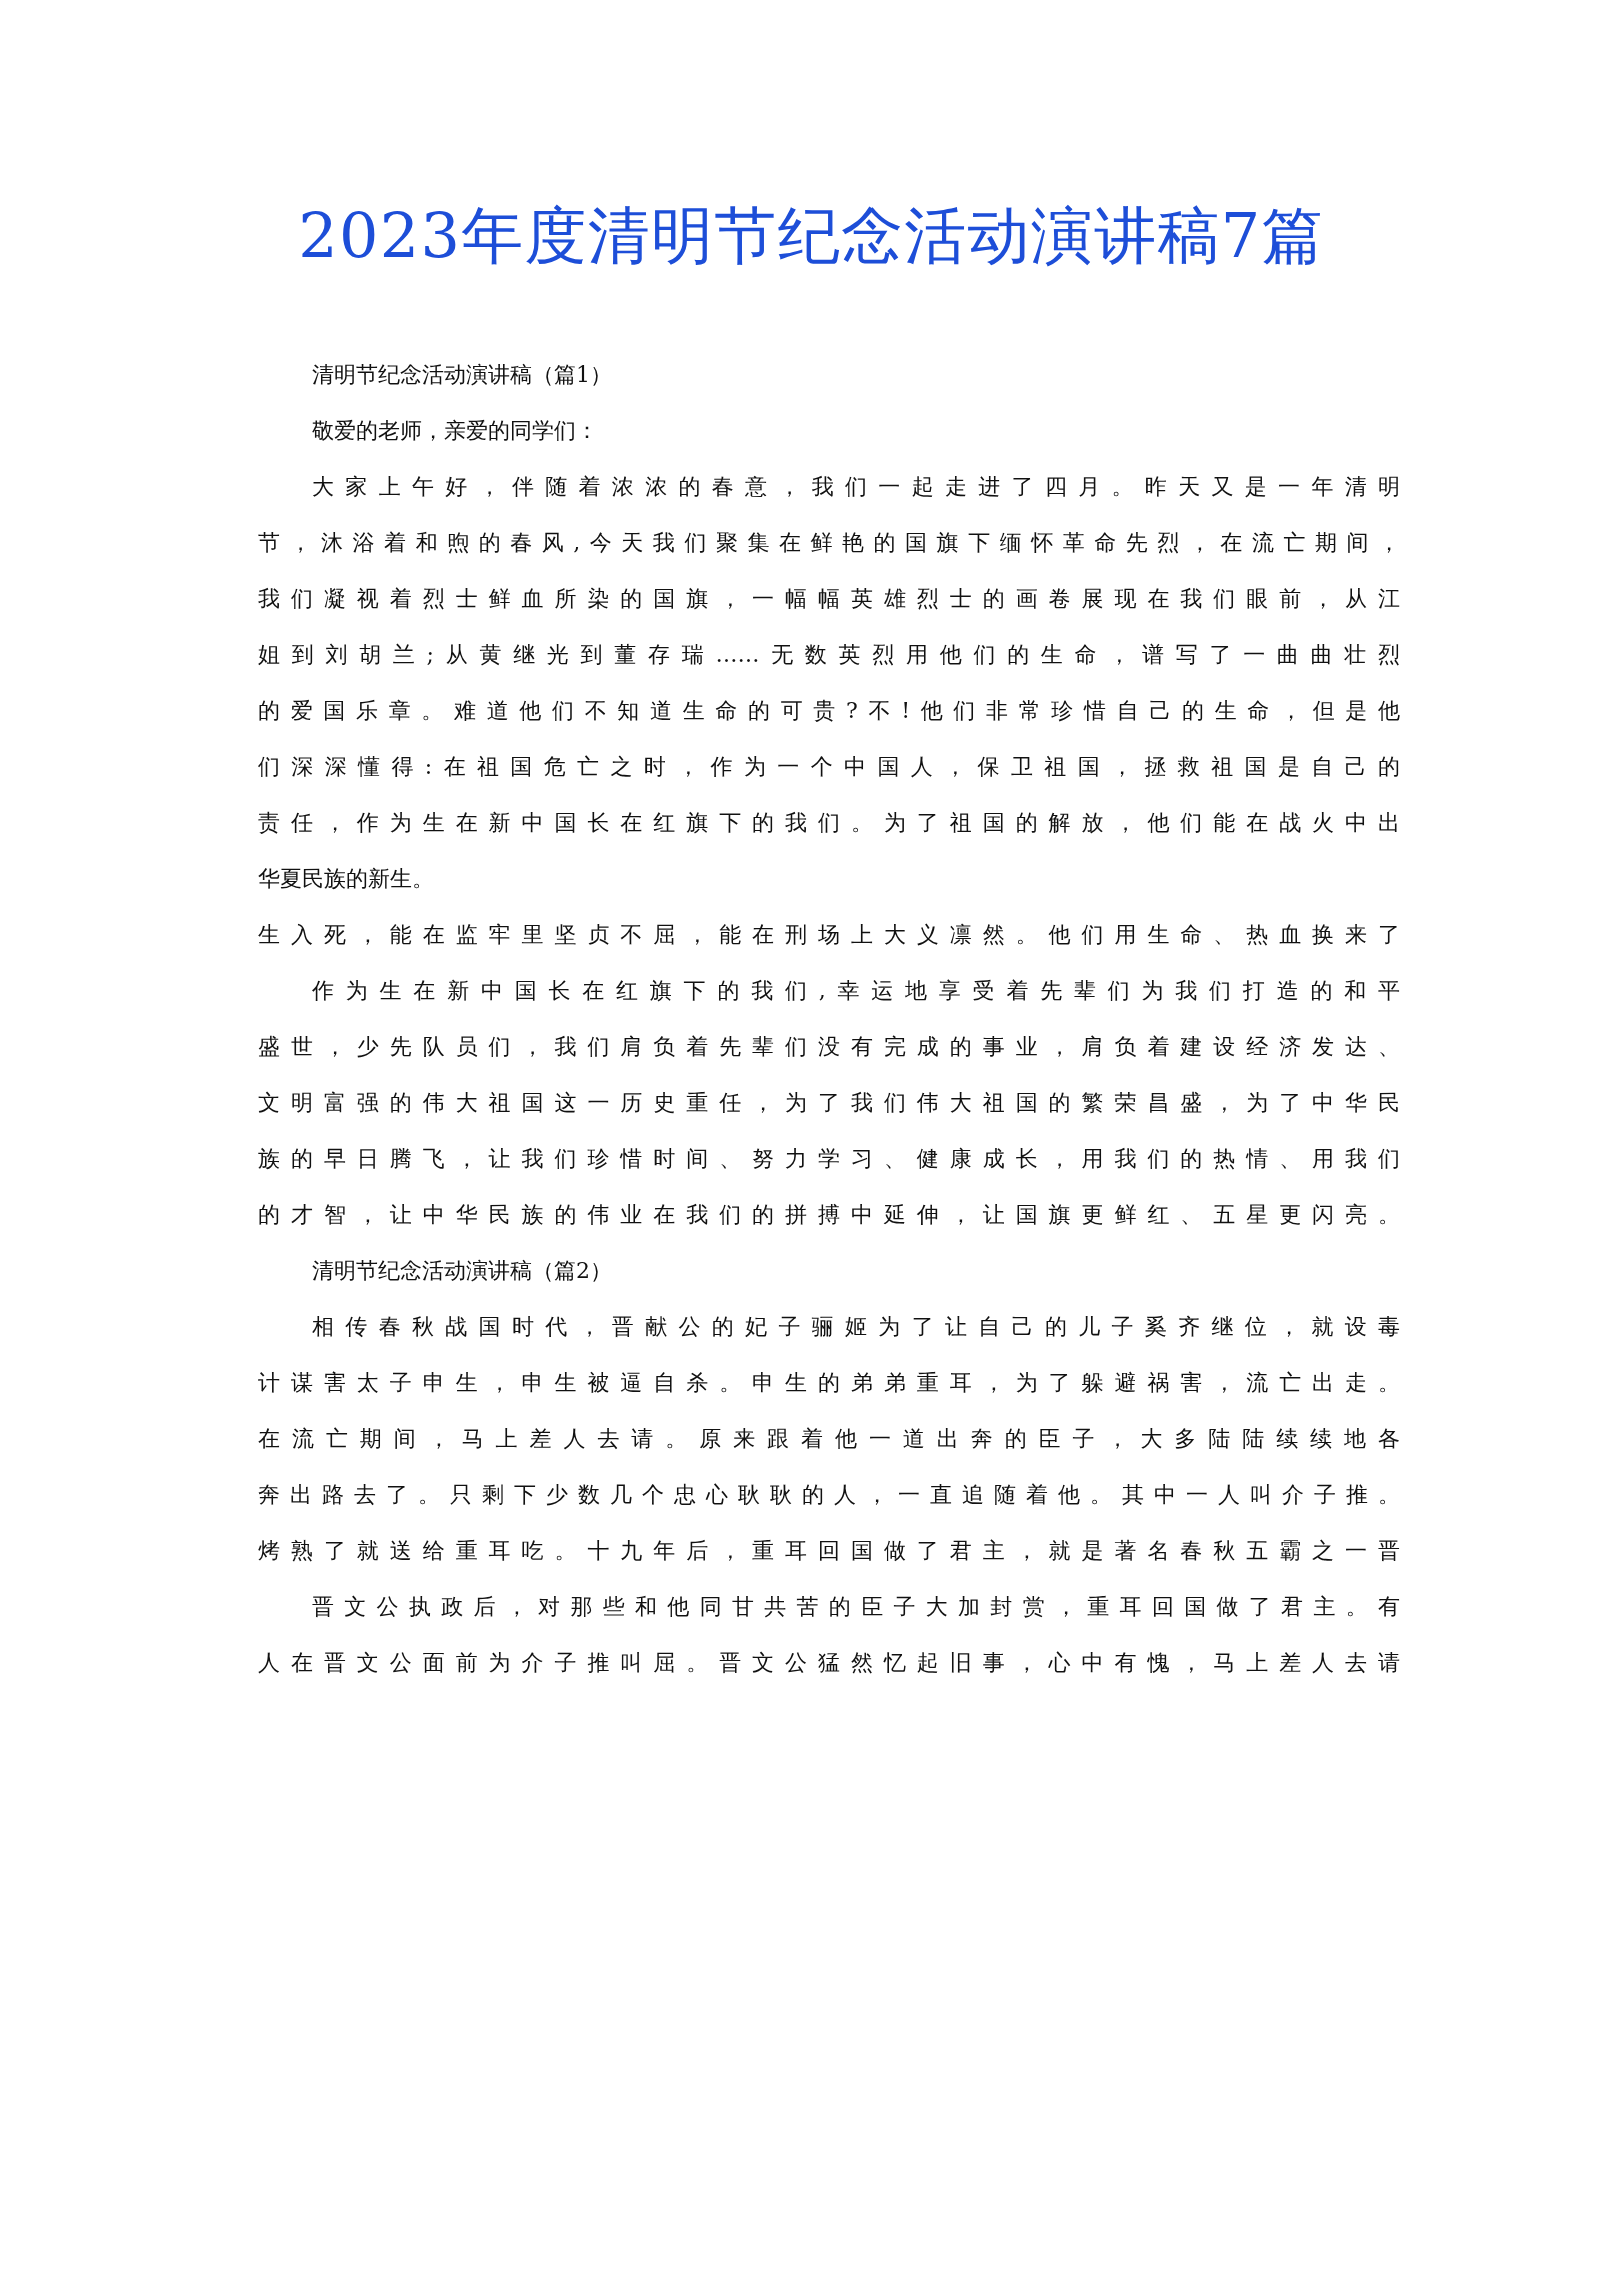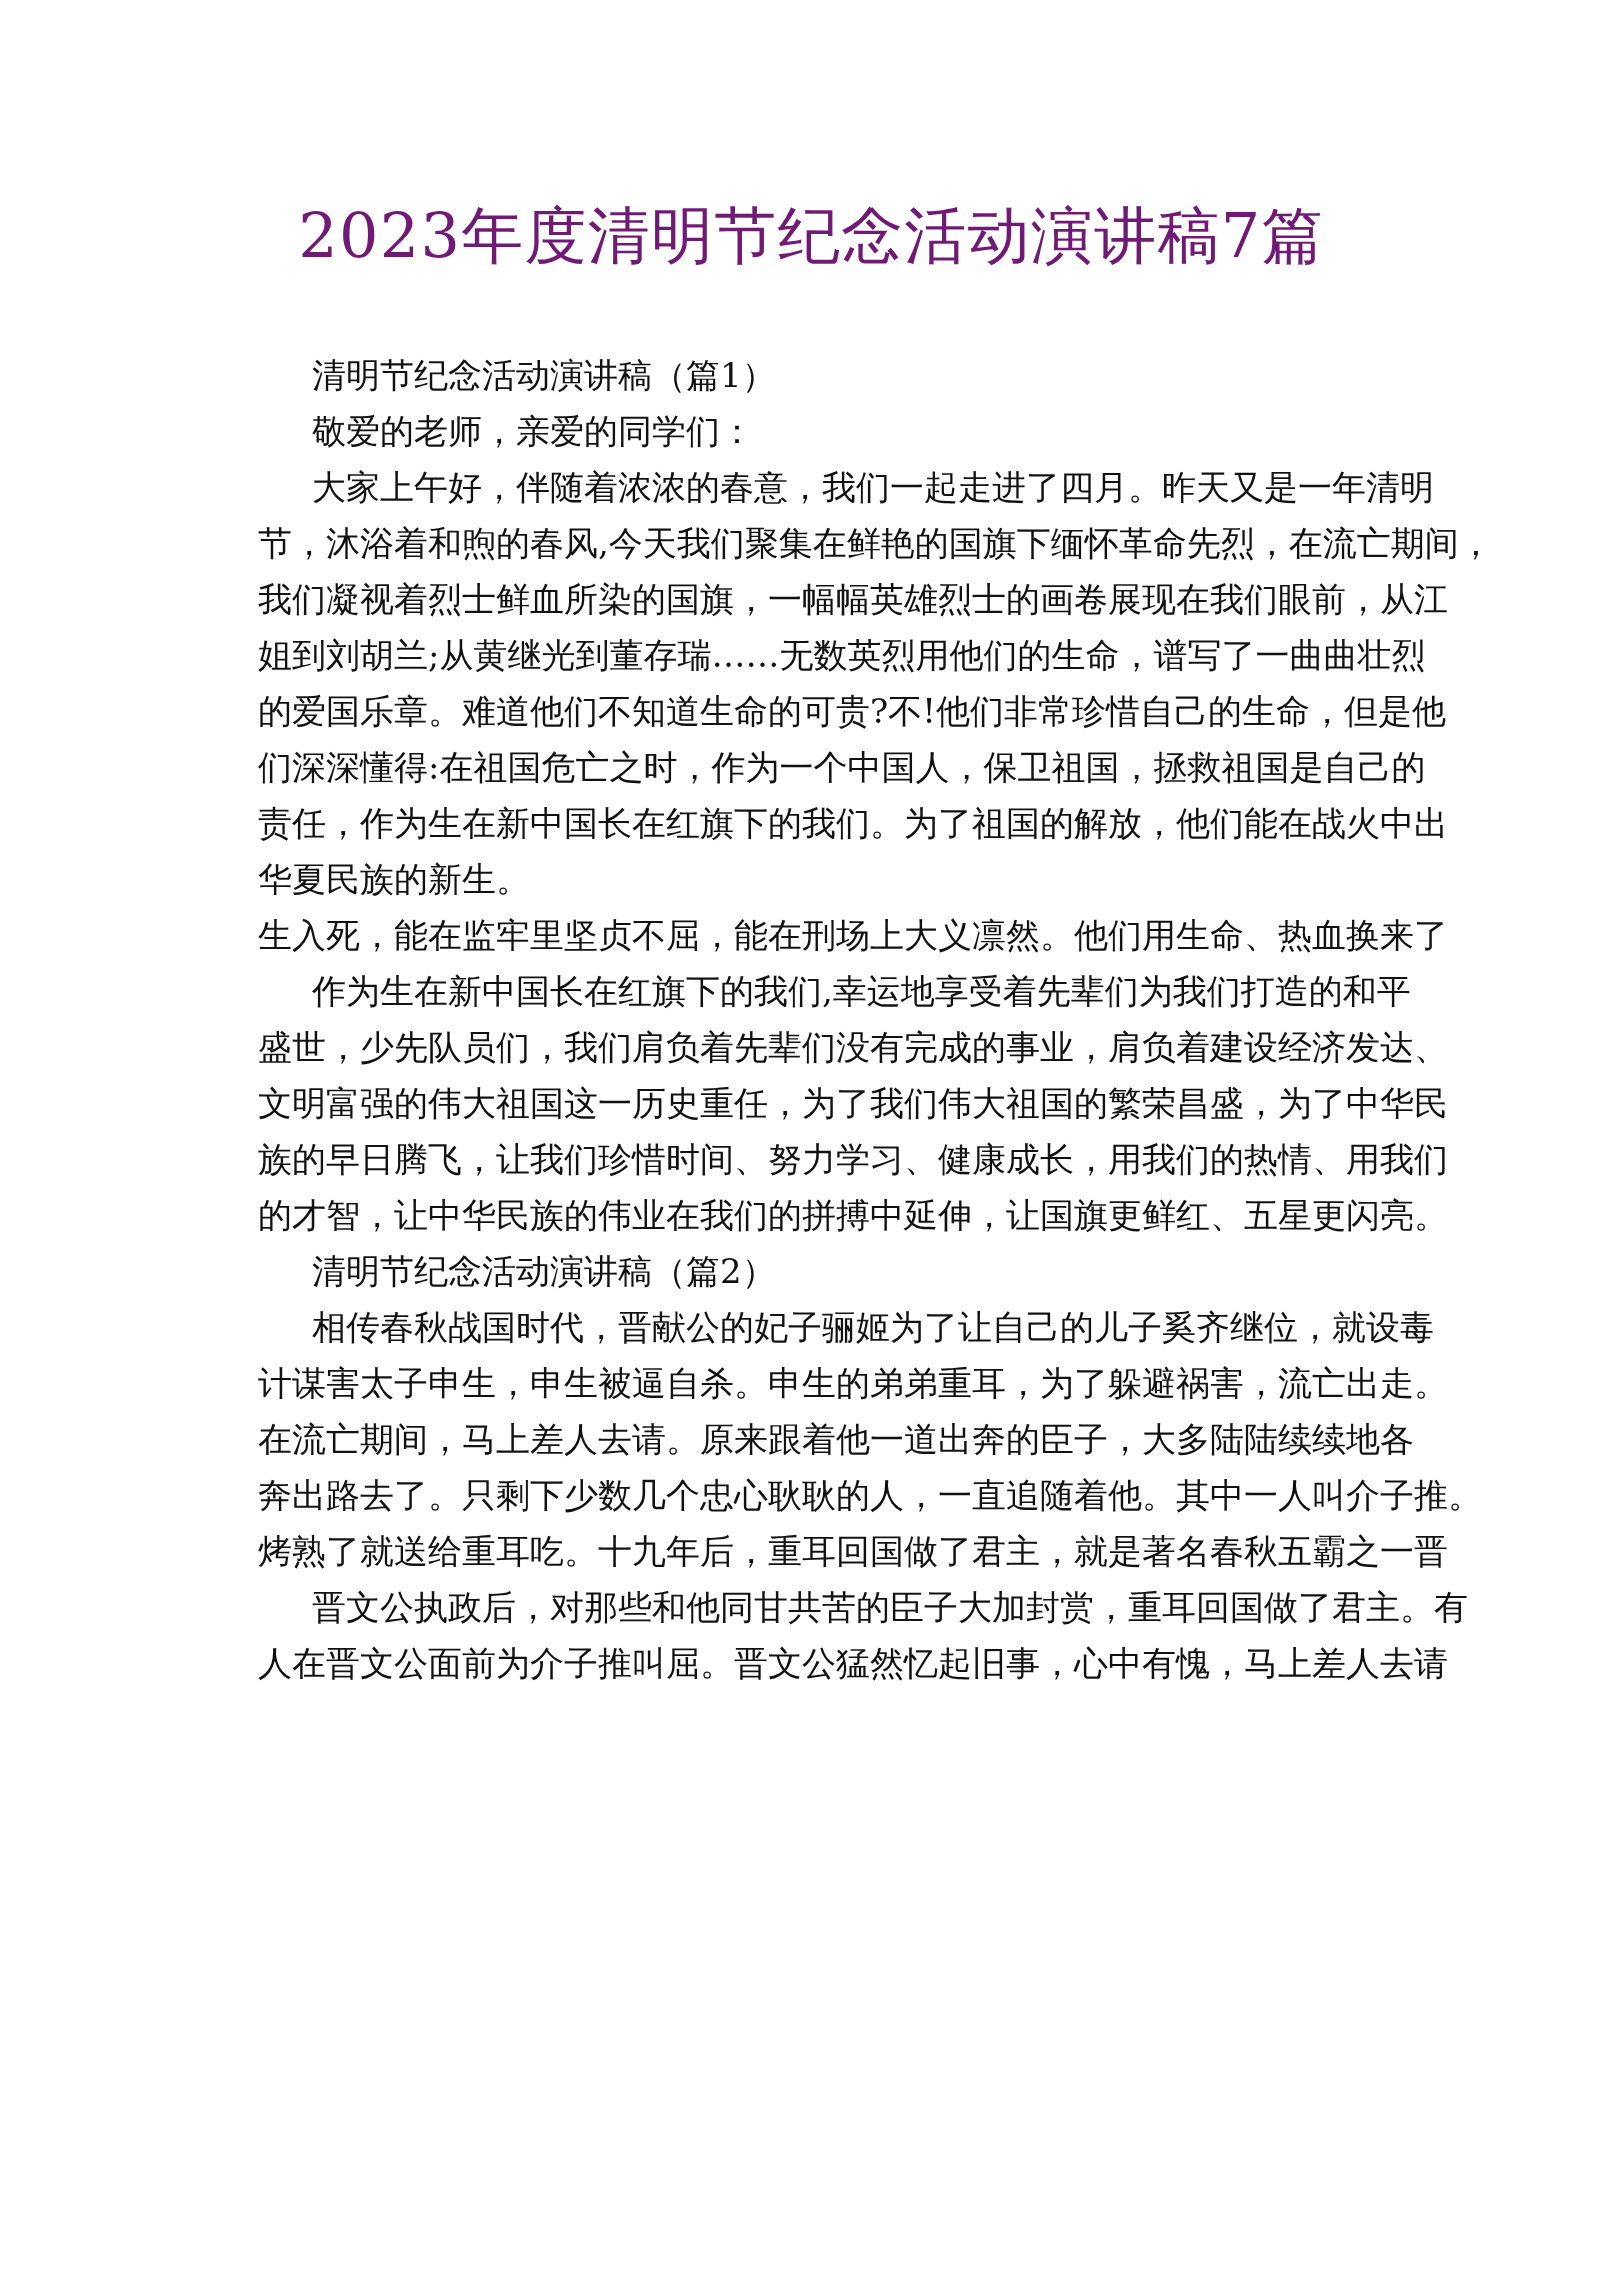--- a/index.html
+++ b/index.html
@@ -1,21 +1,21 @@
 <!DOCTYPE html>
 <html style="font-size:10.5px"><head>
 <meta charset="utf-8">
 <style>
   html, body { margin:0; padding:0; background:#ffffff; }
   body { width:1623px; height:2295px; position:relative; overflow:hidden;
          font-family:"DejaVu Serif","Liberation Serif",serif; color:#111111; }
   .title { position:absolute; top:196px; left:0; width:1623px; text-align:center;
-           font-size:62px; line-height:79px; color:#701a75; letter-spacing:1.3px; }
+           font-size:62px; line-height:79px; color:#1d4ed8; letter-spacing:1.3px; }
   .body { position:absolute; top:347px; left:258px; width:1142px; }
-  .line { font-size:34px; line-height:56px; height:56px; white-space:nowrap; text-align:justify; text-align-last:justify; }
+  .line { font-size:22px; line-height:56px; height:56px; white-space:nowrap; text-align:justify; text-align-last:justify; }
   .line.last { text-align-last:left; }
   .line.indent { padding-left:54px; }
 </style>
 </head>
 <body>
 
 <div class="title">2023年度清明节纪念活动演讲稿7篇</div>
 
 <div class="body">
   <div class="line indent last">清明节纪念活动演讲稿（篇1）</div>

